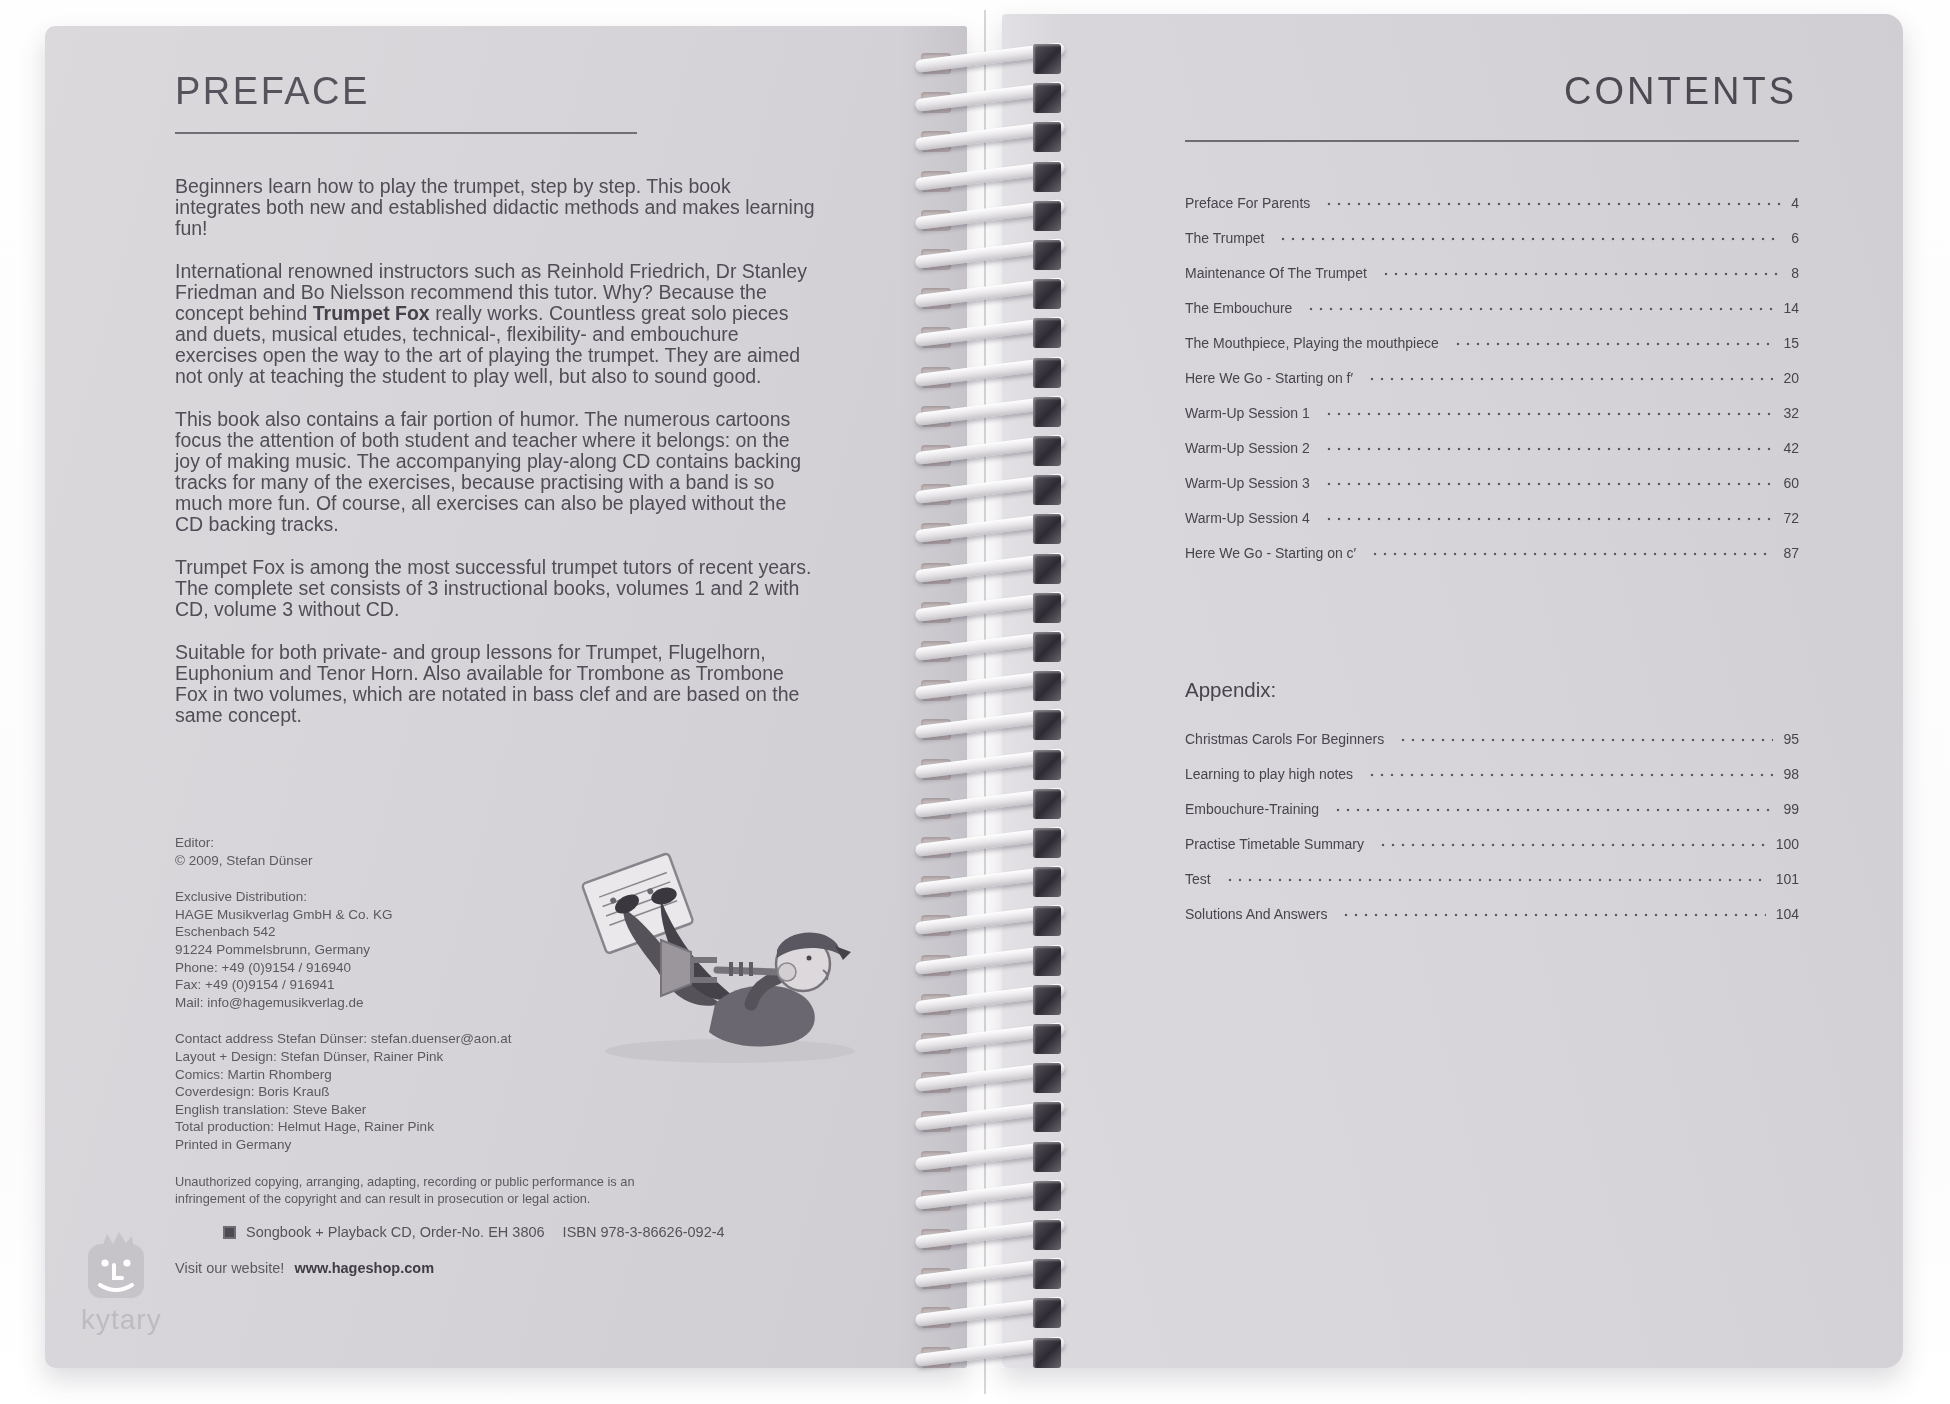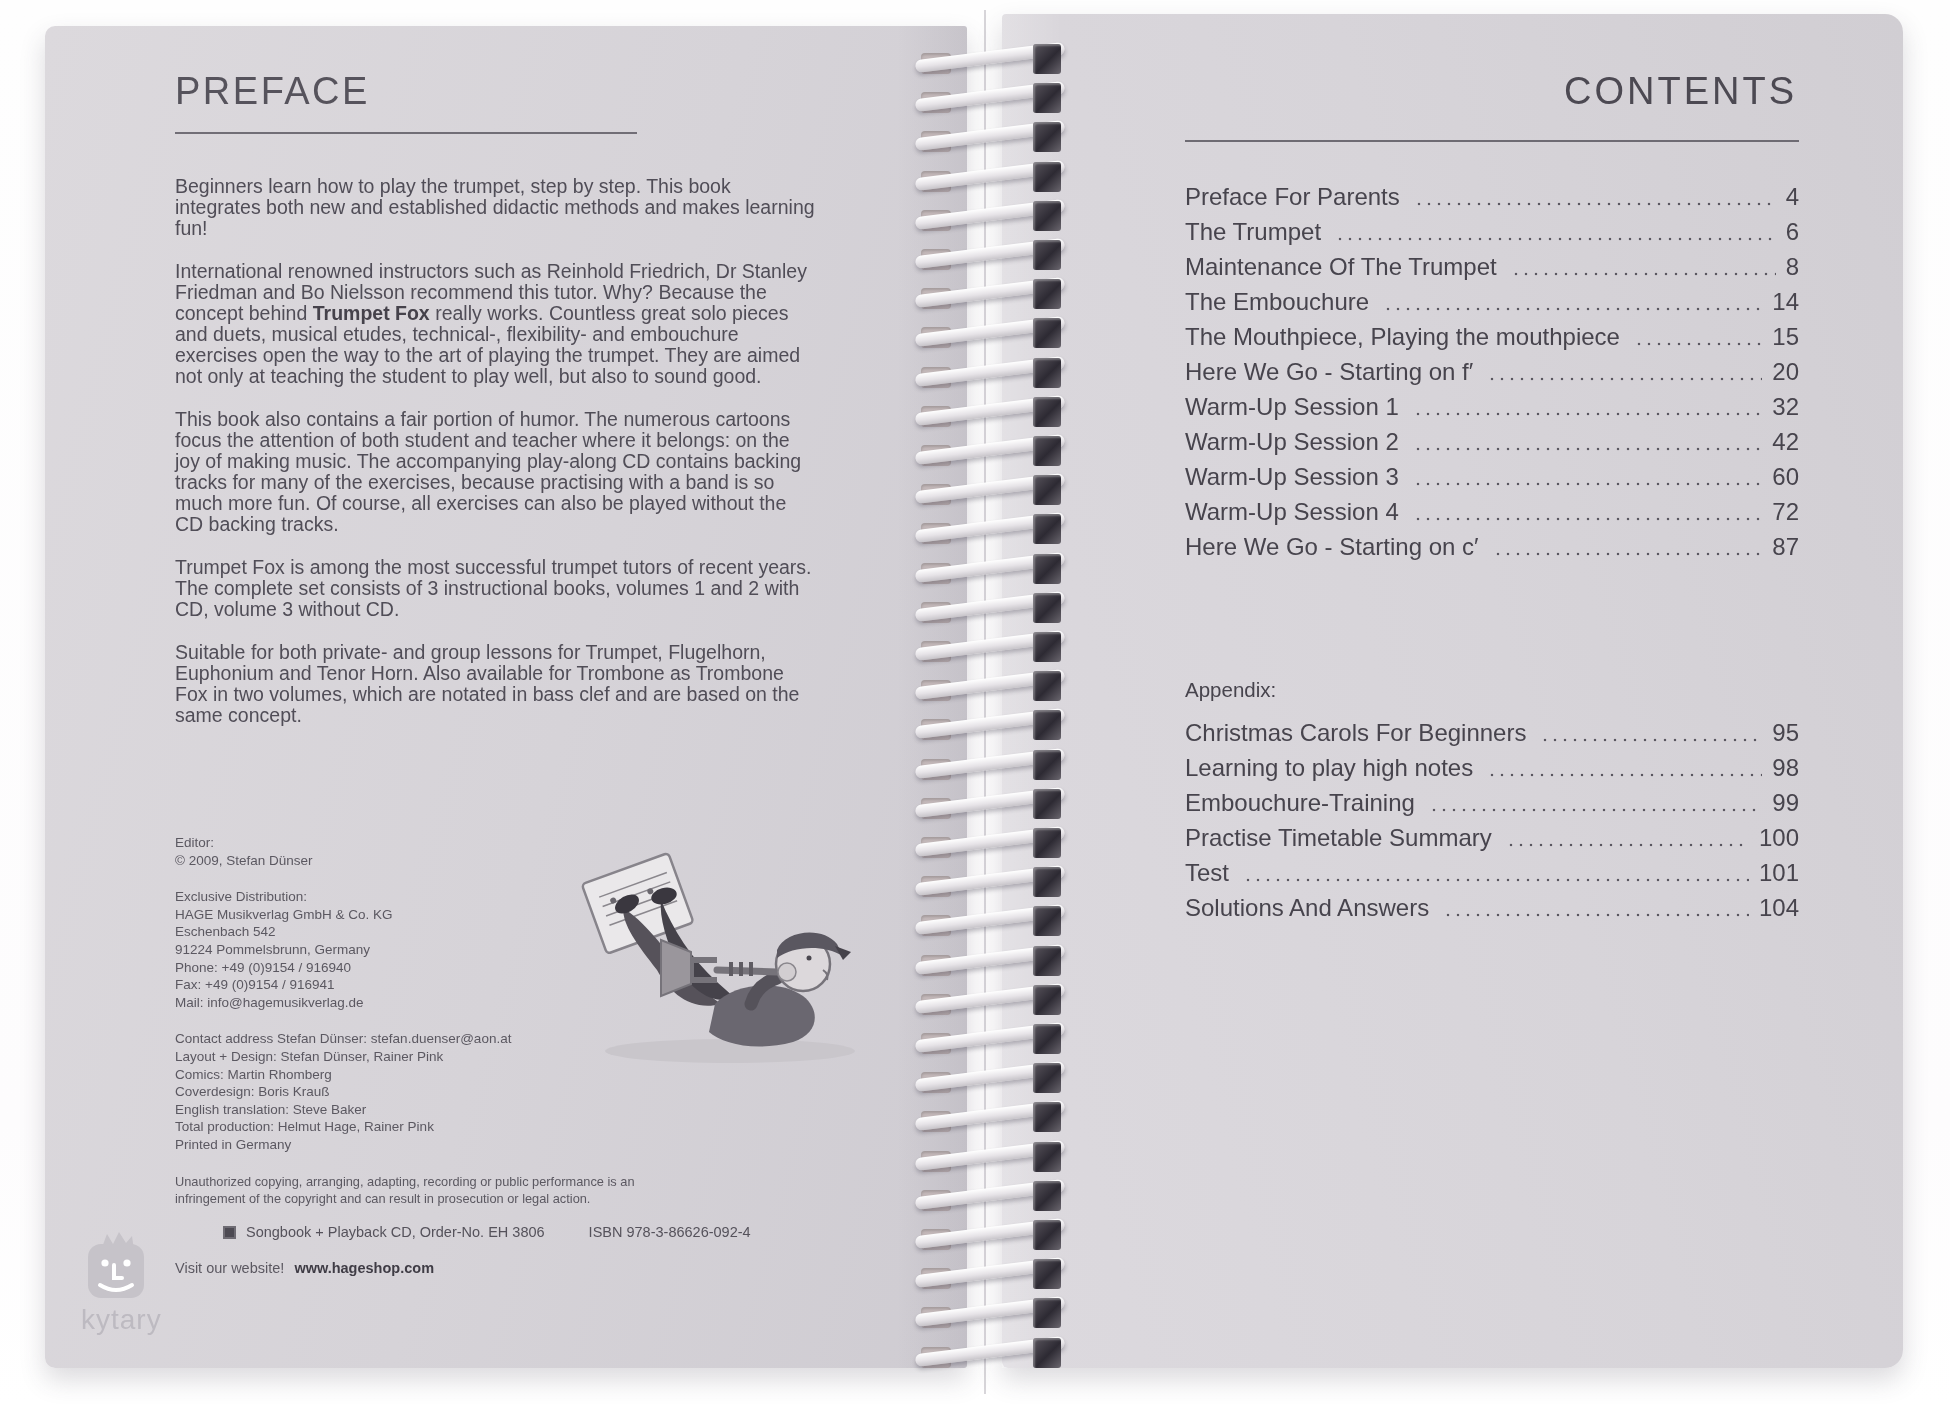--- a/index.html
+++ b/index.html
@@ -47,37 +47,37 @@
   .lp-title{position:absolute;left:130px;top:44px;font-size:38px;letter-spacing:2.5px;color:#56535c;font-weight:400;}
   .lp-rule{position:absolute;left:130px;top:106px;width:462px;height:2px;background:#716e76;}
   .lp-body{position:absolute;left:130px;top:150px;width:640px;font-size:19.5px;line-height:21px;color:#504d57;}
   .lp-body p{margin:0 0 22px 0;}
   .lp-body .b{font-weight:700;color:#45424b;}
   .lp-meta{position:absolute;left:130px;top:808px;width:480px;font-size:13.5px;line-height:17.6px;color:#5b5861;}
   .meta-block{margin:0 0 19px 0;}
   .lp-copyright{width:460px;font-size:12.8px;line-height:17px;}
   .lp-order{position:absolute;left:130px;top:1198px;font-size:14.5px;color:#55525b;display:flex;align-items:center;gap:10px;padding-left:48px;}
   .order-square{display:inline-block;width:13px;height:13px;background:#4d4a53;box-shadow:inset 0 0 0 2px #6f6c74;}
-  .lp-order .isbn{margin-left:34px;}
+  .lp-order .isbn{margin-left:8px;}
   .lp-web{position:absolute;left:130px;top:1234px;font-size:14.5px;color:#5b5861;}
   .lp-web .url{font-weight:700;color:#3f3c45;margin-left:6px;}
 
   
   .watermark{position:absolute;left:36px;top:1204px;width:116px;display:flex;flex-direction:column;align-items:flex-start;z-index:3;}
   .watermark-text{font-size:28px;color:#bdbac1;letter-spacing:1px;margin-top:2px;font-weight:400;}
 
   
   .cartoon{position:absolute;left:520px;top:820px;width:310px;height:235px;}
 
   
   .rp-title{position:absolute;right:106px;top:56px;font-size:38px;letter-spacing:3px;color:#4c4952;font-weight:400;}
   .rp-rule{position:absolute;left:183px;top:126px;width:614px;height:2px;background:#6e6b73;}
   .rp-toc{position:absolute;left:183px;top:162px;width:614px;}
   .rp-toc2{position:absolute;left:183px;top:698px;width:614px;}
-  .toc-row{display:flex;align-items:flex-end;height:35px;font-size:24px;color:#47444d;}
+  .toc-row{display:flex;align-items:flex-end;height:35px;font-size:14px;color:#47444d;}
   .toc-label{white-space:nowrap;}
   .toc-dots{flex:1;height:4px;margin:0 10px 5px 14px;
     background-image:radial-gradient(circle,#5a5760 1.4px,transparent 1.6px);
     background-size:10px 4px;background-repeat:repeat-x;background-position:left bottom;}
   .toc-page{white-space:nowrap;}
   .rp-appendix-label{position:absolute;left:183px;top:664px;font-size:20.5px;color:#47444d;}
 </style>
 </head>
 <body>
 

